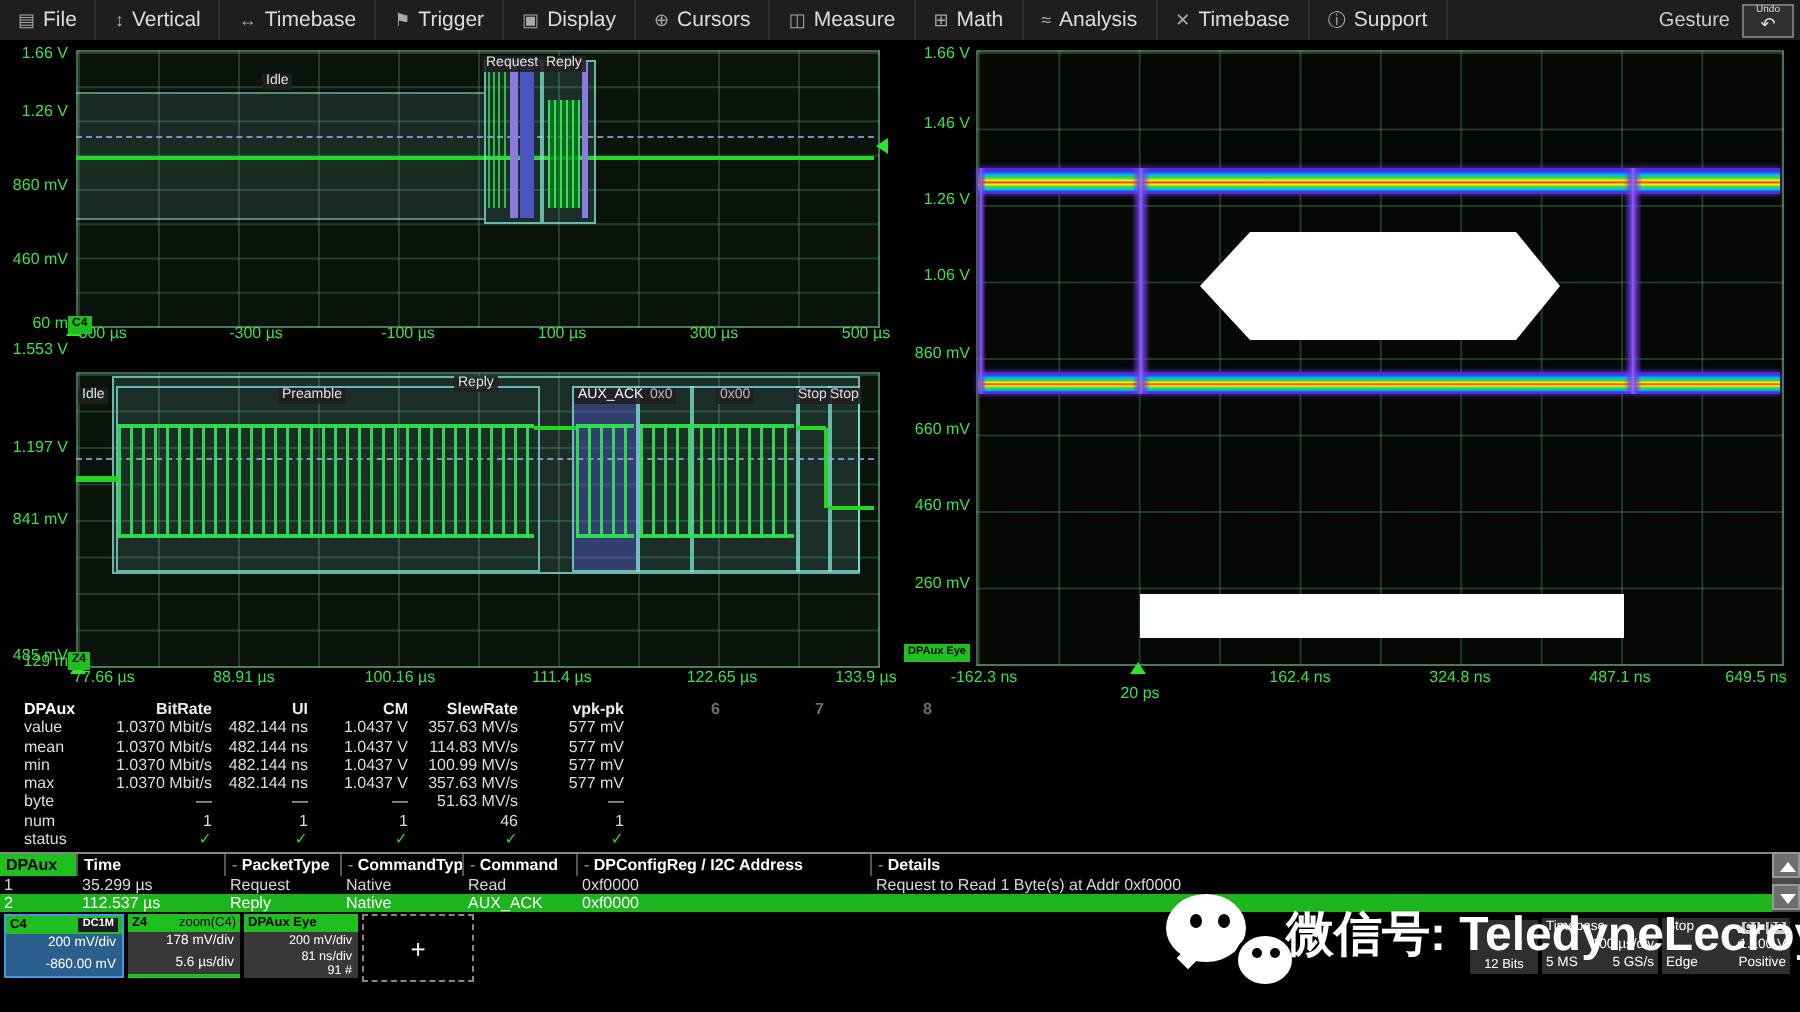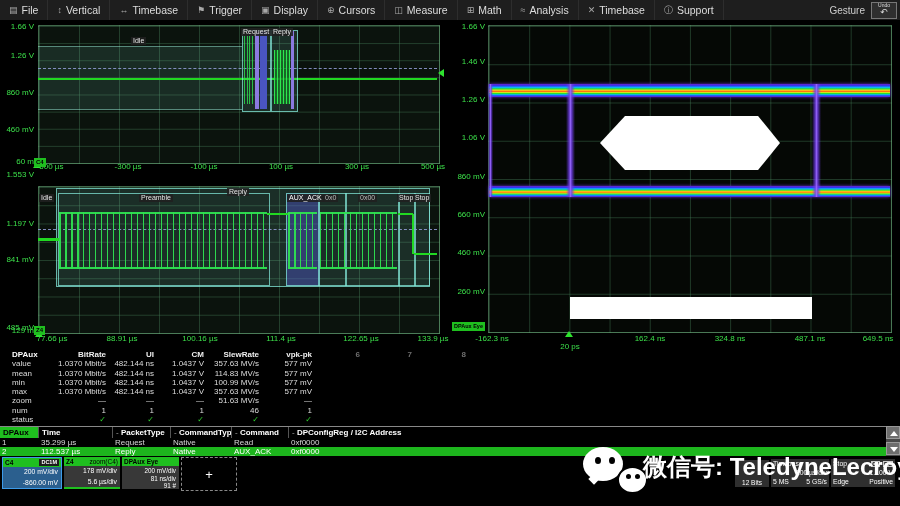--- a/index.html
+++ b/index.html
@@ -248,21 +248,21 @@
       <div class="mc"></div>
       <div class="ml">max</div>
       <div class="mc">1.0370 Mbit/s</div>
       <div class="mc">482.144 ns</div>
       <div class="mc">1.0437 V</div>
       <div class="mc">357.63 MV/s</div>
       <div class="mc">577 mV</div>
       <div class="mc"></div>
       <div class="mc"></div>
       <div class="mc"></div>
-      <div class="ml">zoom</div>
+      <div class="ml">byte</div>
       <div class="mc">—</div>
       <div class="mc">—</div>
       <div class="mc">—</div>
       <div class="mc">51.63 MV/s</div>
       <div class="mc">—</div>
       <div class="mc"></div>
       <div class="mc"></div>
       <div class="mc"></div>
       <div class="ml">num</div>
       <div class="mc">1</div>
@@ -284,29 +284,31 @@
       <div class="mc"></div>
     </div>
 
   <div id="decode-head">
       <div class="dbadge">DPAux</div>
       <div class="dh">Time</div>
       <div class="dh dash">PacketType</div>
       <div class="dh dash">CommandType</div>
       <div class="dh dash">Command</div>
       <div class="dh dash">DPConfigReg / I2C Address</div>
+      <div class="dh dash">Details</div>
     </div>
   <div id="decode-rows">
       <div class="drow">
         <div class="dc">1</div>
         <div class="dc">35.299 µs</div>
         <div class="dc">Request</div>
         <div class="dc">Native</div>
         <div class="dc">Read</div>
         <div class="dc">0xf0000</div>
+        <div class="dc">Request to Read 1 Byte(s) at Addr 0xf0000</div>
       </div>
       <div class="drow hl">
         <div class="dc">2</div>
         <div class="dc">112.537 µs</div>
         <div class="dc">Reply</div>
         <div class="dc">Native</div>
         <div class="dc">AUX_ACK</div>
         <div class="dc">0xf0000</div>
       </div>
     </div>

